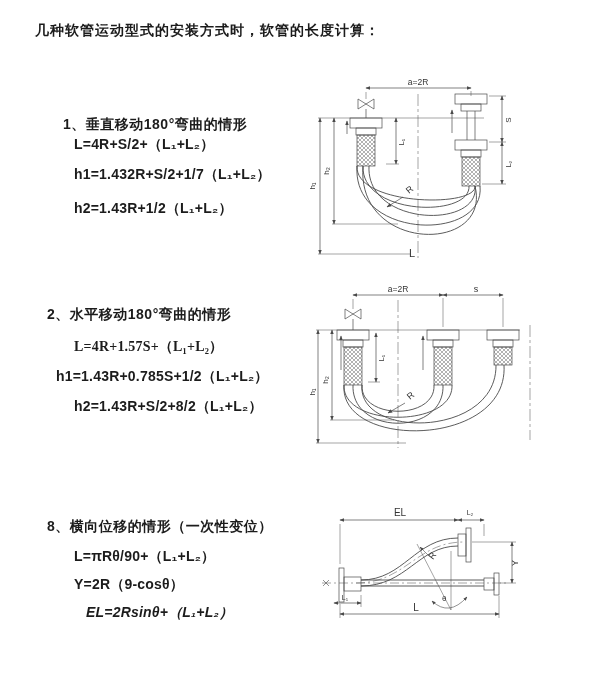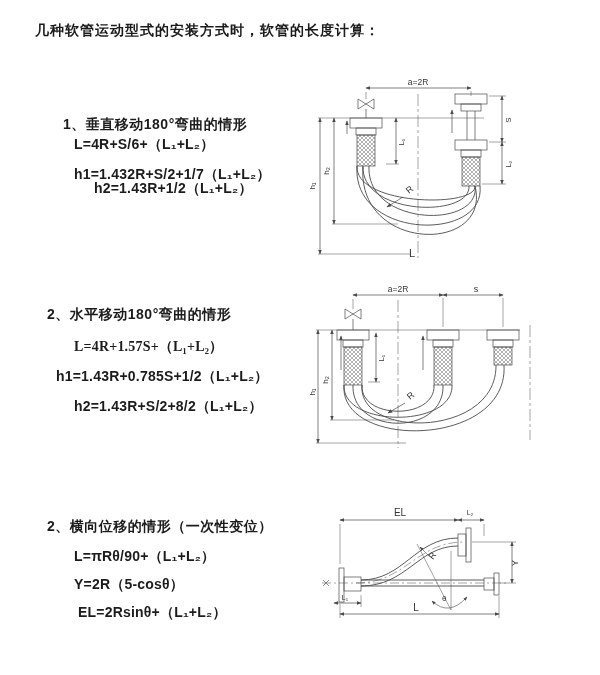--- a/index.html
+++ b/index.html
@@ -4,37 +4,37 @@
 <style>
   html,body{margin:0;padding:0;}
   body{
     width:600px;height:675px;background:#ffffff;position:relative;overflow:hidden;
     font-family:"Liberation Sans","DejaVu Sans",sans-serif;color:#1c1c1c;
   }
   .abs{position:absolute;white-space:nowrap;}
   .title{left:35px;top:22px;font-size:14px;font-weight:bold;letter-spacing:1px;}
   .heading{font-size:14px;font-weight:bold;letter-spacing:0.5px;}
   .formula{font-size:14px;font-weight:bold;letter-spacing:0.2px;}
-  .h1{left:47px;top:116px;margin-left:16px;} .f11{left:74px;top:136px;} .f12{left:74px;top:166px;} .f13{left:74px;top:180px;margin-left:20px;}
+  .h1{left:47px;top:116px;margin-left:16px;} .f11{left:74px;top:136px;} .f12{left:74px;top:166px;} .f13{left:74px;top:200px;}
   .h2{left:47px;top:306px;} .f21{left:74px;top:338px;font-family:Liberation Serif, serif;} .f22{left:56px;top:368px;} .f23{left:74px;top:398px;}
-  .h3{left:47px;top:518px;} .f31{left:74px;top:548px;text-align:right;} .f32{left:74px;top:576px;} .f33{left:78px;top:604px;}
+  .h3{left:47px;top:518px;} .f31{left:74px;top:548px;text-align:right;} .f32{left:74px;top:576px;} .f33{left:86px;top:604px;font-style:italic;}
   .d1{left:306px;top:66px;}
   .d2{left:306px;top:280px;}
   .d3{left:312px;top:496px;}
   svg{display:block;}
   svg text{font-family:"Liberation Sans","DejaVu Sans",sans-serif;fill:#333;}
   svg .ln{stroke:#4a4a4a;fill:none;}
 </style>
 </head>
 <body>
 
 <div class="abs title">几种软管运动型式的安装方式时，软管的长度计算：</div>
 
 <div class="abs heading h1">1、垂直移动180°弯曲的情形</div>
-<div class="abs formula f11">L=4R+S/6+（L₁+L₂）</div>
+<div class="abs formula f11">L=4R+S/2+（L₁+L₂）</div>
 <div class="abs formula f12">h1=1.432R+S/2+1/7（L₁+L₂）</div>
 <div class="abs formula f13">h2=1.43R+1/2（L₁+L₂）</div>
 
 <div class="abs d1">
 <svg width="235" height="195" viewBox="0 0 235 195">
   <defs>
     <pattern id="hx" width="4" height="4" patternUnits="userSpaceOnUse">
       <path d="M0,0 L4,4 M4,0 L0,4" stroke="#666" stroke-width="0.5"></path>
     </pattern>
     <marker id="ar" viewBox="0 0 8 8" refX="7" refY="4" markerWidth="7" markerHeight="7" orient="auto-start-reverse">
@@ -148,23 +148,23 @@
   </g>
   <text x="92" y="12" font-size="8.5" text-anchor="middle">a=2R</text>
   <text x="170" y="12" font-size="9" text-anchor="middle">s</text>
   <text font-size="8" text-anchor="middle" transform="rotate(-90 9 112)" x="9" y="112">h₁</text>
   <text font-size="8" text-anchor="middle" transform="rotate(-90 22 100)" x="22" y="100">h₂</text>
   <text font-size="7" text-anchor="middle" transform="rotate(-90 78 78)" x="78" y="78">L₁</text>
   <text font-size="9" transform="rotate(-40 104 120)" x="104" y="120">R</text>
 </svg>
 </div>
 
-<div class="abs heading h3">2、横向位移的情形（一次性变位）</div>
+<div class="abs heading h3">8、横向位移的情形（一次性变位）</div>
 <div class="abs formula f31">L=πRθ/90+（L₁+L₂）</div>
-<div class="abs formula f32">Y=2R（5-cosθ）</div>
+<div class="abs formula f32">Y=2R（9-cosθ）</div>
 <div class="abs formula f33">EL=2Rsinθ+（L₁+L₂）</div>
 
 <div class="abs d3">
 <svg width="300" height="155" viewBox="0 0 300 155">
   <g class="ln" stroke-width="0.7">
     <line x1="28" y1="24" x2="146" y2="24" marker-start="url(#ar)" marker-end="url(#ar)"></line>
     <line x1="28" y1="28" x2="28" y2="68" stroke-width="0.5"></line>
     <line x1="146" y1="24" x2="172" y2="24" marker-start="url(#ar)" marker-end="url(#ar)"></line>
     <line x1="172" y1="28" x2="172" y2="40" stroke-width="0.5"></line>
     <g>

